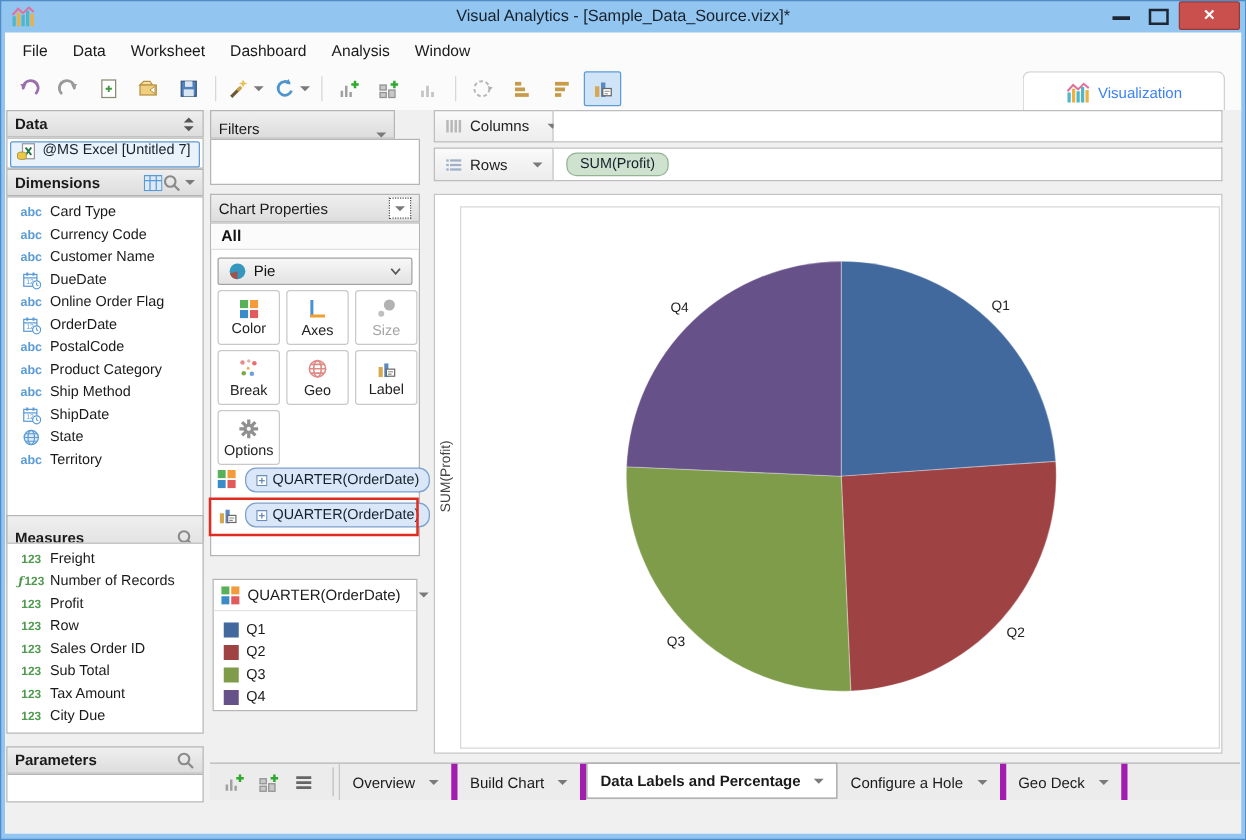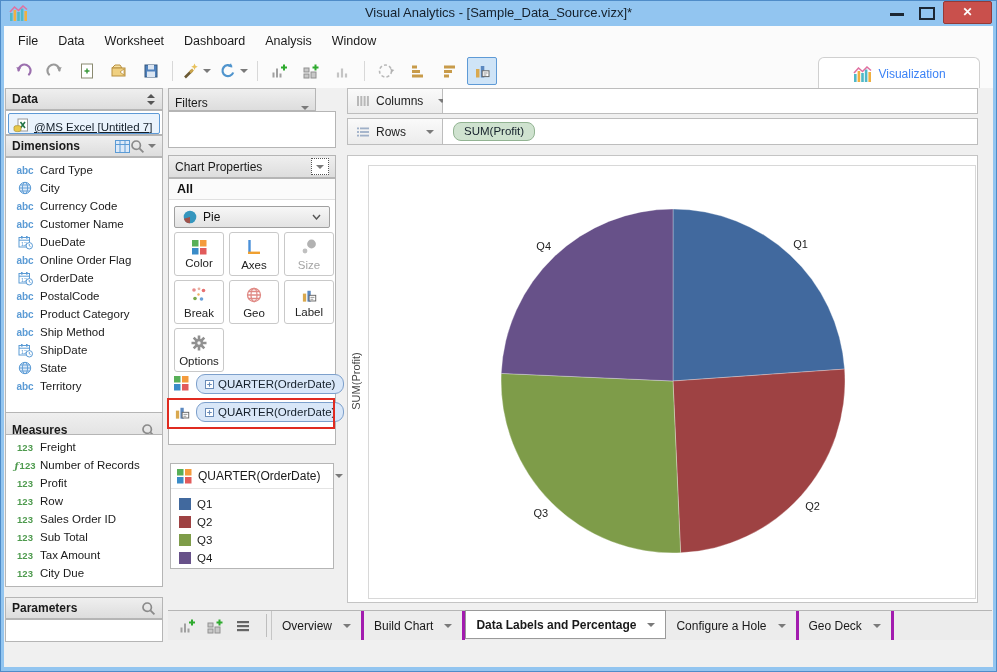--- a/index.html
+++ b/index.html
@@ -54,21 +54,21 @@
   .shelf-label{background:linear-gradient(#fafafa,#ececec);border:1px solid #bdbdbd;display:flex;align-items:center;gap:6px;
                padding:0 8px;font-size:12px;color:#222;box-sizing:border-box;}
   .shelf-field{background:#fff;border:1px solid #bdbdbd;border-left:none;box-sizing:border-box;display:flex;align-items:center;padding-left:10px;}
   .pill-green{background:#cfe2cf;border:1px solid #93b493;border-radius:8px;height:17px;line-height:16px;padding:0 10px;font-size:11.5px;color:#15202b;}
   .chart-panel{background:#fff;border:1px solid #c4c4c4;box-sizing:border-box;}
   .plot-border{border:1px solid #d8d8d8;}
   
   .bottom-bar{left:168px;top:610px;width:824px;height:30px;background:#ececec;border-top:1px solid #b5b5b5;display:flex;align-items:stretch;box-sizing:border-box;}
   .bb-icons{display:flex;align-items:center;gap:10px;padding:0 10px;}
   .bb-div{width:1px;background:#bdbdbd;margin:3px 4px;}
-  .tab{display:flex;align-items:center;gap:8px;padding:0 10px;font-size:12px;color:#1a1a1a;border-right:3px solid #a21caf;}
+  .tab{display:flex;align-items:center;gap:8px;padding:0 10px;font-size:12px;color:#1a1a1a;border-right:5px solid #a21caf;}
   .tab:first-of-type{border-left:1px solid #c6c6c6;}
   .tab.active{background:#fff;border:1px solid #9a9a9a;font-weight:bold;margin:-1px 0 1px 0;}
   svg{display:block;}
   .ylab-txt{font-size:11px;fill:#444;}
   .pie-lab{font-size:11px;fill:#222;}
 </style>
 </head>
 <body>
 
 <div id="win">
@@ -254,21 +254,21 @@
     <span>Data</span>
     <span class="spacer"></span>
     <span id="sort-updown">
         <svg width="10" height="13" viewBox="0 0 10 13">
           <path d="M5 1l4 4H1z" fill="#555"></path>
           <path d="M5 12L1 8h8z" fill="#555"></path>
         </svg>
       </span>
   </div>
   <div class="abs wbox" style="left:5px;top:110px;width:158px;height:25px;">
-    <div style="margin:2px;border:1px solid #5e9ad6;border-radius:2px;background:#eaf3fc;height:19px;display:flex;align-items:flex-end;gap:5px;padding:0 4px;font-size:11.5px;color:#15202b;text-decoration:underline;">
+    <div style="margin:2px;border:1px solid #5e9ad6;border-radius:2px;background:#eaf3fc;height:19px;display:flex;align-items:flex-start;gap:5px;padding:0 4px;font-size:11.5px;color:#15202b;">
       <span id="excel-ic">
           <svg width="16" height="15" viewBox="0 0 16 15">
             <rect x="5" y="1" width="9.5" height="12" fill="#fff" stroke="#999"></rect>
             <path d="M7.5 4l4.5 6M12 4l-4.5 6" stroke="#217346" stroke-width="1.6"></path>
             <ellipse cx="4.5" cy="9" rx="3.5" ry="1.4" fill="#e8c84a" stroke="#a89030" stroke-width=".7"></ellipse>
             <path d="M1 9v3.2c0 .8 1.6 1.4 3.5 1.4s3.5-.6 3.5-1.4V9" fill="#e8c84a" stroke="#a89030" stroke-width=".7"></path>
           </svg>
         </span>
       <span>@MS Excel [Untitled 7]</span>
     </div>
@@ -287,34 +287,20 @@
           <circle cx="6.2" cy="6.2" r="4.2" fill="none" stroke="#8a8a8a" stroke-width="1.7"></circle>
           <path d="M9.4 9.4l4 4" stroke="#8a8a8a" stroke-width="1.9"></path>
         </svg>
       </span>
     <span class="caret"></span>
   </div>
   <div class="abs wbox" id="dim-list" style="left:5px;top:157px;width:158px;height:306px;padding-top:3px;">
       <div class="row-item">
         <span class="ic-abc">abc</span>
         <span>Card Type</span>
-      </div>
-      <div class="row-item">
-        <span class="icw">
-          <svg width="14" height="14" viewBox="0 0 14 14">
-            <g fill="#dce9f8" stroke="#5b9bd5" stroke-width="1">
-              <circle cx="7" cy="7" r="5.7"></circle>
-            </g>
-            <g fill="none" stroke="#5b9bd5" stroke-width=".9">
-              <ellipse cx="7" cy="7" rx="2.6" ry="5.7"></ellipse>
-              <path d="M1.3 7h11.4M2.2 4h9.6M2.2 10h9.6"></path>
-            </g>
-          </svg>
-        </span>
-        <span>City</span>
       </div>
       <div class="row-item">
         <span class="ic-abc">abc</span>
         <span>Currency Code</span>
       </div>
       <div class="row-item">
         <span class="ic-abc">abc</span>
         <span>Customer Name</span>
       </div>
       <div class="row-item">

